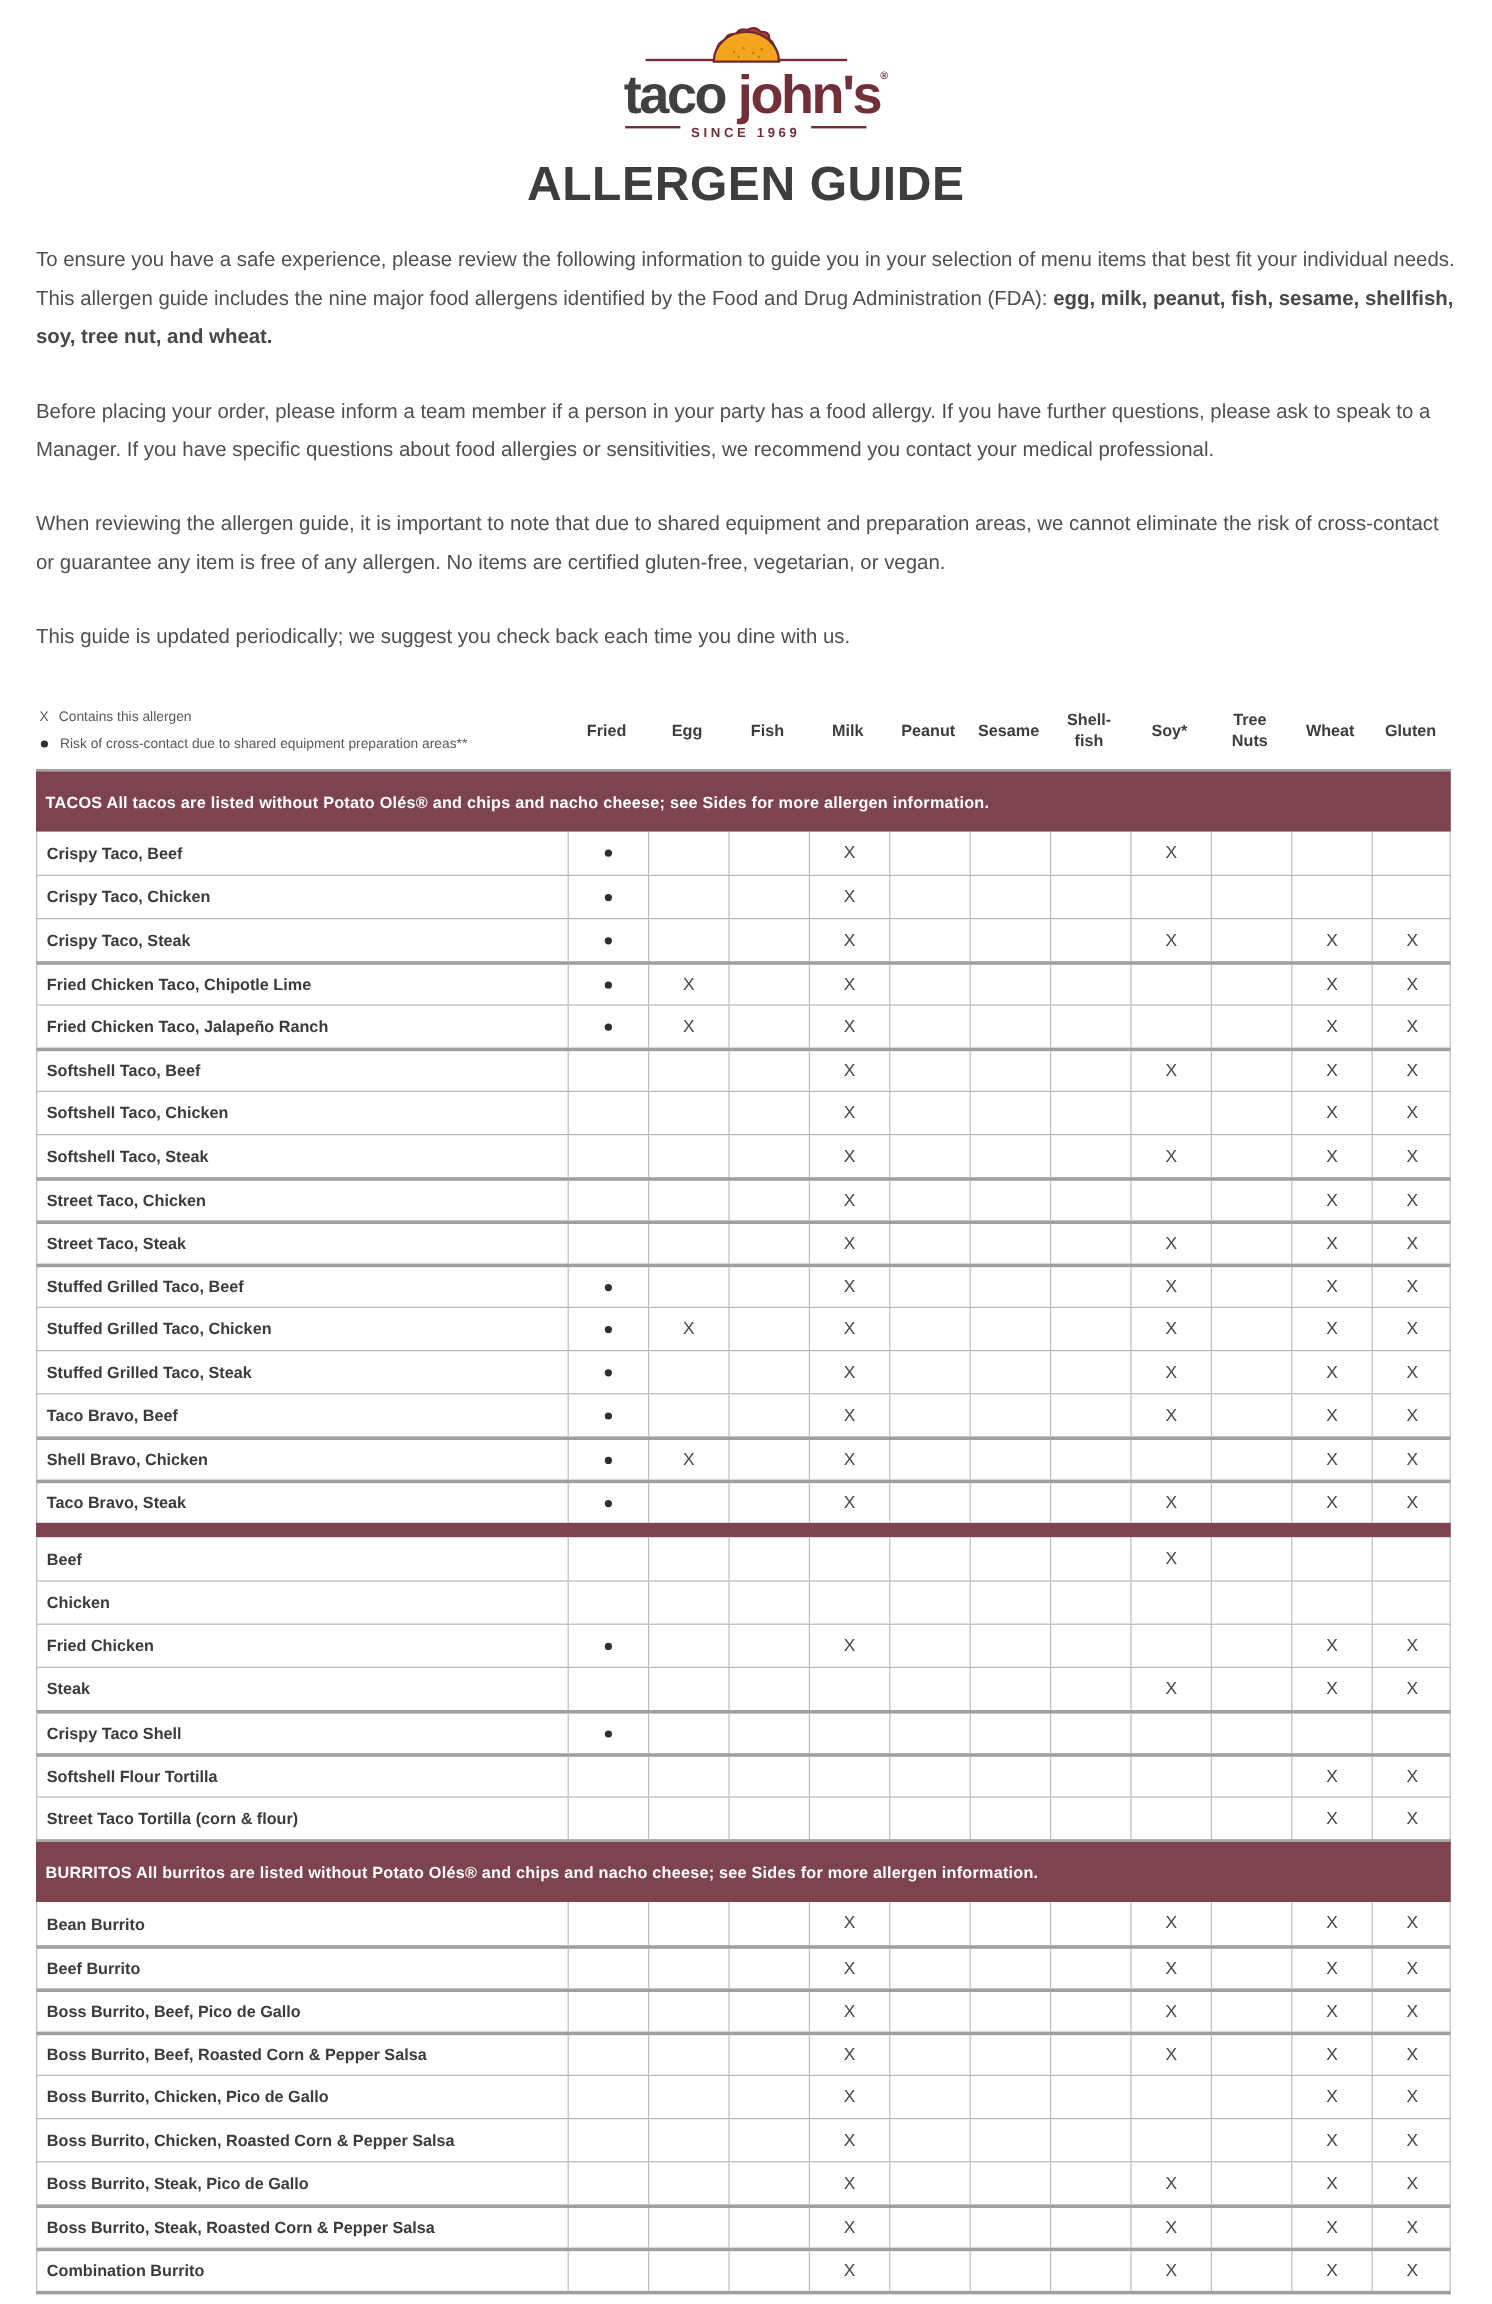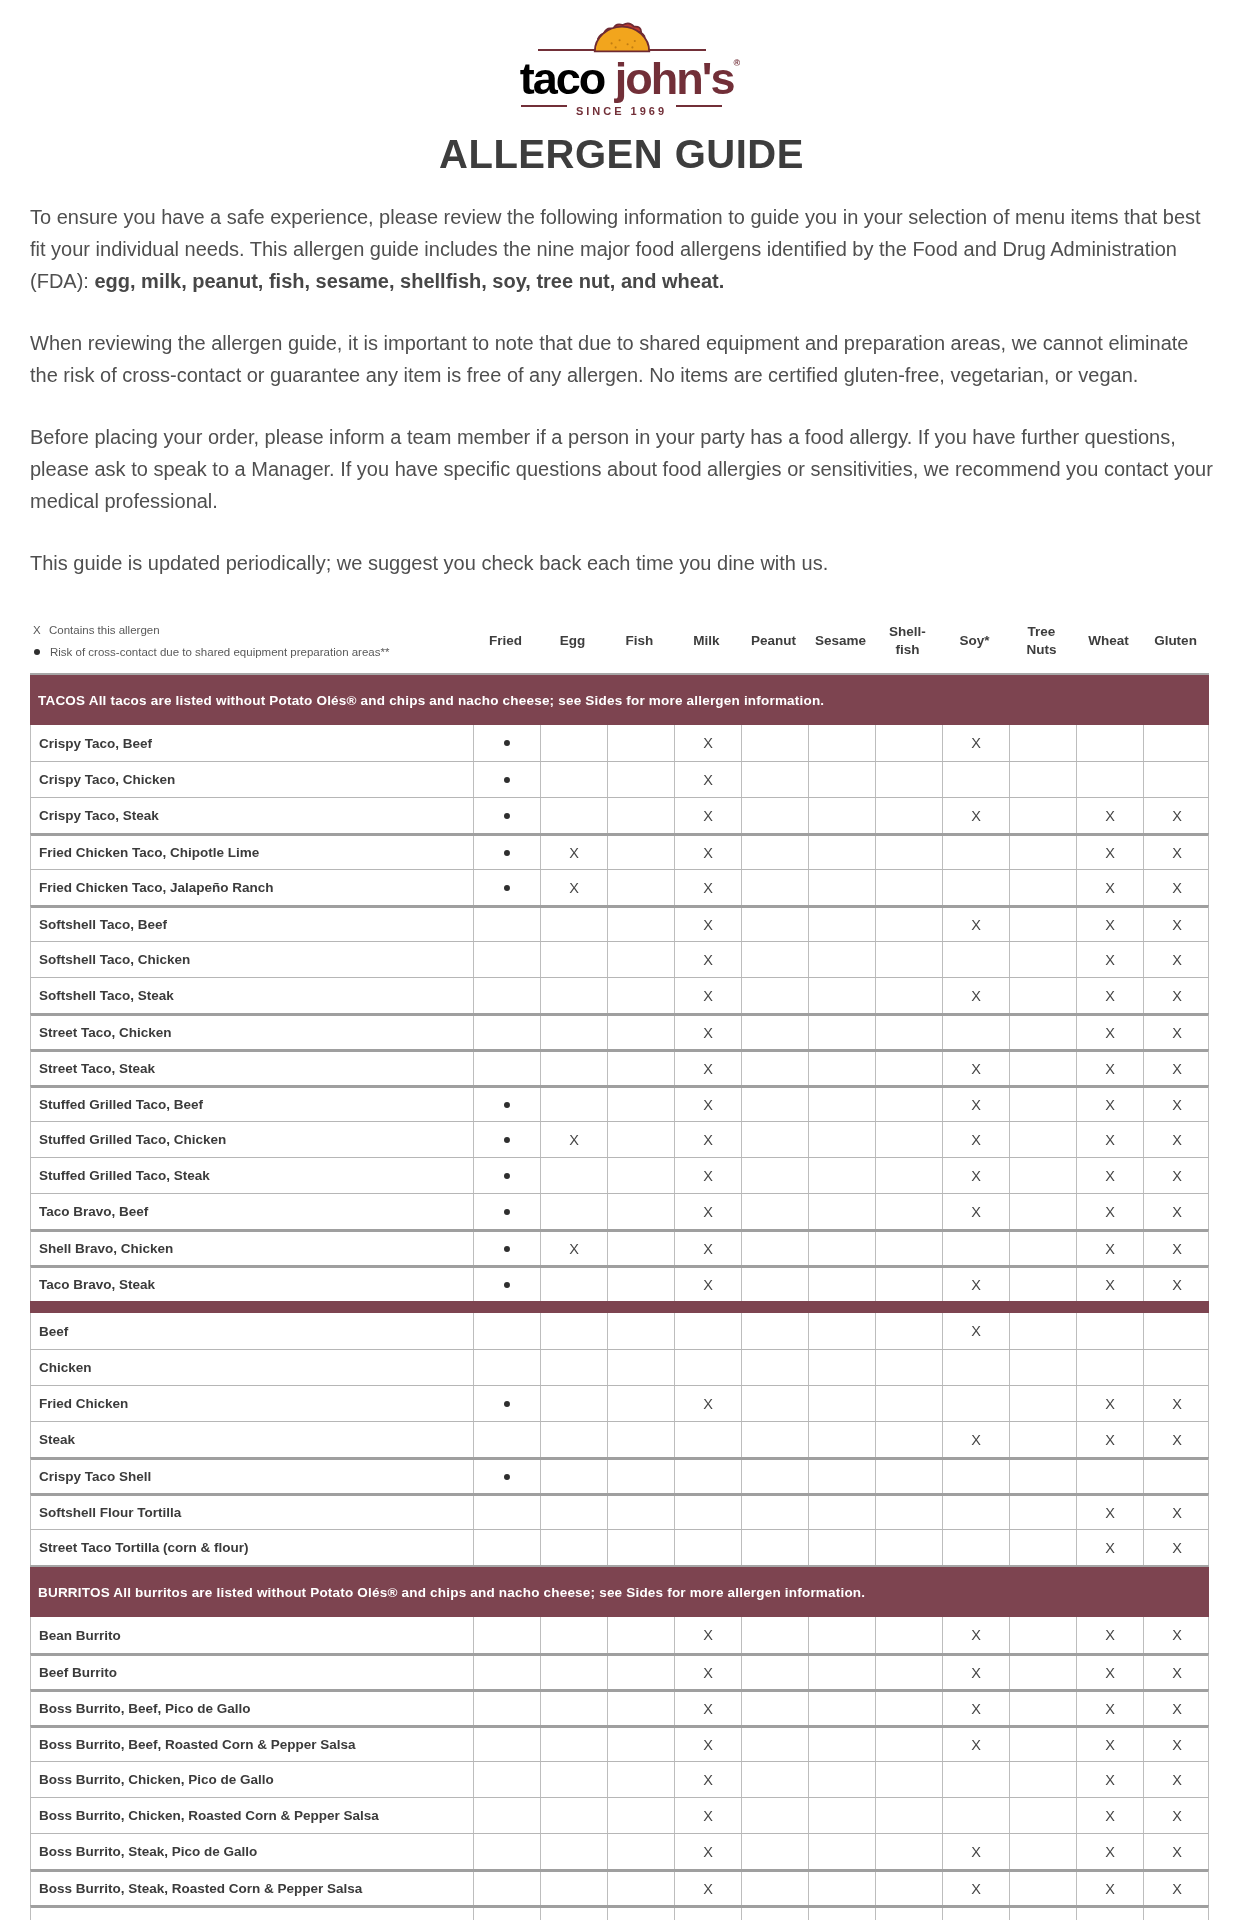--- a/index.html
+++ b/index.html
@@ -9,34 +9,34 @@
     -webkit-font-smoothing:antialiased;
   }
   .page{padding:22px 30px 0 30px;}
 
   
   .logo-block{text-align:center;}
   .logo-top{position:relative;width:168px;height:32px;margin:0 auto;}
   .logo-top .rule{position:absolute;left:0;right:0;bottom:3px;height:2px;background:#722f38;}
   .logo-top svg{position:absolute;left:50%;transform:translateX(-50%);bottom:1px;}
   .wordmark{font-size:45px;font-weight:bold;letter-spacing:-2px;line-height:1.05;margin-top:1px;}
-  .wordmark .w-red{color:#000000;margin-left:17px;}
+  .wordmark .w-red{color:#404040;margin-left:17px;}
   .wordmark .w-maroon{color:#722f38;text-align:center;}
   .wordmark sup{font-size:9px;color:#722f38;vertical-align:28px;letter-spacing:0;}
   .since-row{display:flex;align-items:flex-start;justify-content:center;gap:9px;margin-top:3px;}
   .since-row .dash{width:46px;height:2px;background:#722f38;}
   .since-text{font-size:11px;font-weight:bold;color:#722f38;letter-spacing:3px;}
 
   
   .page-title{
     text-align:center;font-size:40px;font-weight:bold;color:#3d3d3d;
     letter-spacing:0.5px;margin:14px 0 0 0;line-height:1.15;
   }
   .intro{margin-top:24px;}
-  .intro p{font-size:20px;line-height:32px;color:#4f4f4f;margin:0 0 30px 0;}
+  .intro p{font-size:17px;line-height:32px;color:#4f4f4f;margin:0 0 30px 0;}
   .intro p b{color:#474747;}
 
   
   .grid{display:grid;grid-template-columns:442px repeat(11,67px);width:1179px;}
   .allergen-table{margin-top:30px;width:1179px;}
 
   .thead{align-items:center;min-height:64px;}
   .legend{font-size:11.5px;color:#595959;line-height:22px;padding-left:3px;}
   .legend-line{display:flex;align-items:center;}
   .legend-sym{display:inline-block;width:16px;}
@@ -93,22 +93,22 @@
       <span class="dash"></span>
       <span class="since-text">SINCE 1969</span>
       <span class="dash"></span>
     </div>
   </div>
 
   <h1 class="page-title">ALLERGEN GUIDE</h1>
 
   <div class="intro">
     <p><span>To ensure you have a safe experience, please review the following information to guide you in your selection of menu items that best fit your individual needs. This allergen guide includes the nine major food allergens identified by the Food and Drug Administration (FDA): </span><b>egg, milk, peanut, fish, sesame, shellfish, soy, tree nut, and wheat.</b></p>
+    <p>Before placing your order, please inform a team member if a person in your party has a food allergy. If you have further questions, please ask to speak to a Manager. If you have specific questions about food allergies or sensitivities, we recommend you contact your medical professional.</p>
     <p>When reviewing the allergen guide, it is important to note that due to shared equipment and preparation areas, we cannot eliminate the risk of cross-contact or guarantee any item is free of any allergen. No items are certified gluten-free, vegetarian, or vegan.</p>
-    <p>Before placing your order, please inform a team member if a person in your party has a food allergy. If you have further questions, please ask to speak to a Manager. If you have specific questions about food allergies or sensitivities, we recommend you contact your medical professional.</p>
     <p>This guide is updated periodically; we suggest you check back each time you dine with us.</p>
   </div>
 
   <div class="allergen-table">
     <div class="thead grid" id="thead">
       <div class="legend">
         <div class="legend-line">
           <span class="legend-sym">X</span>
           <span>Contains this allergen</span>
         </div>

